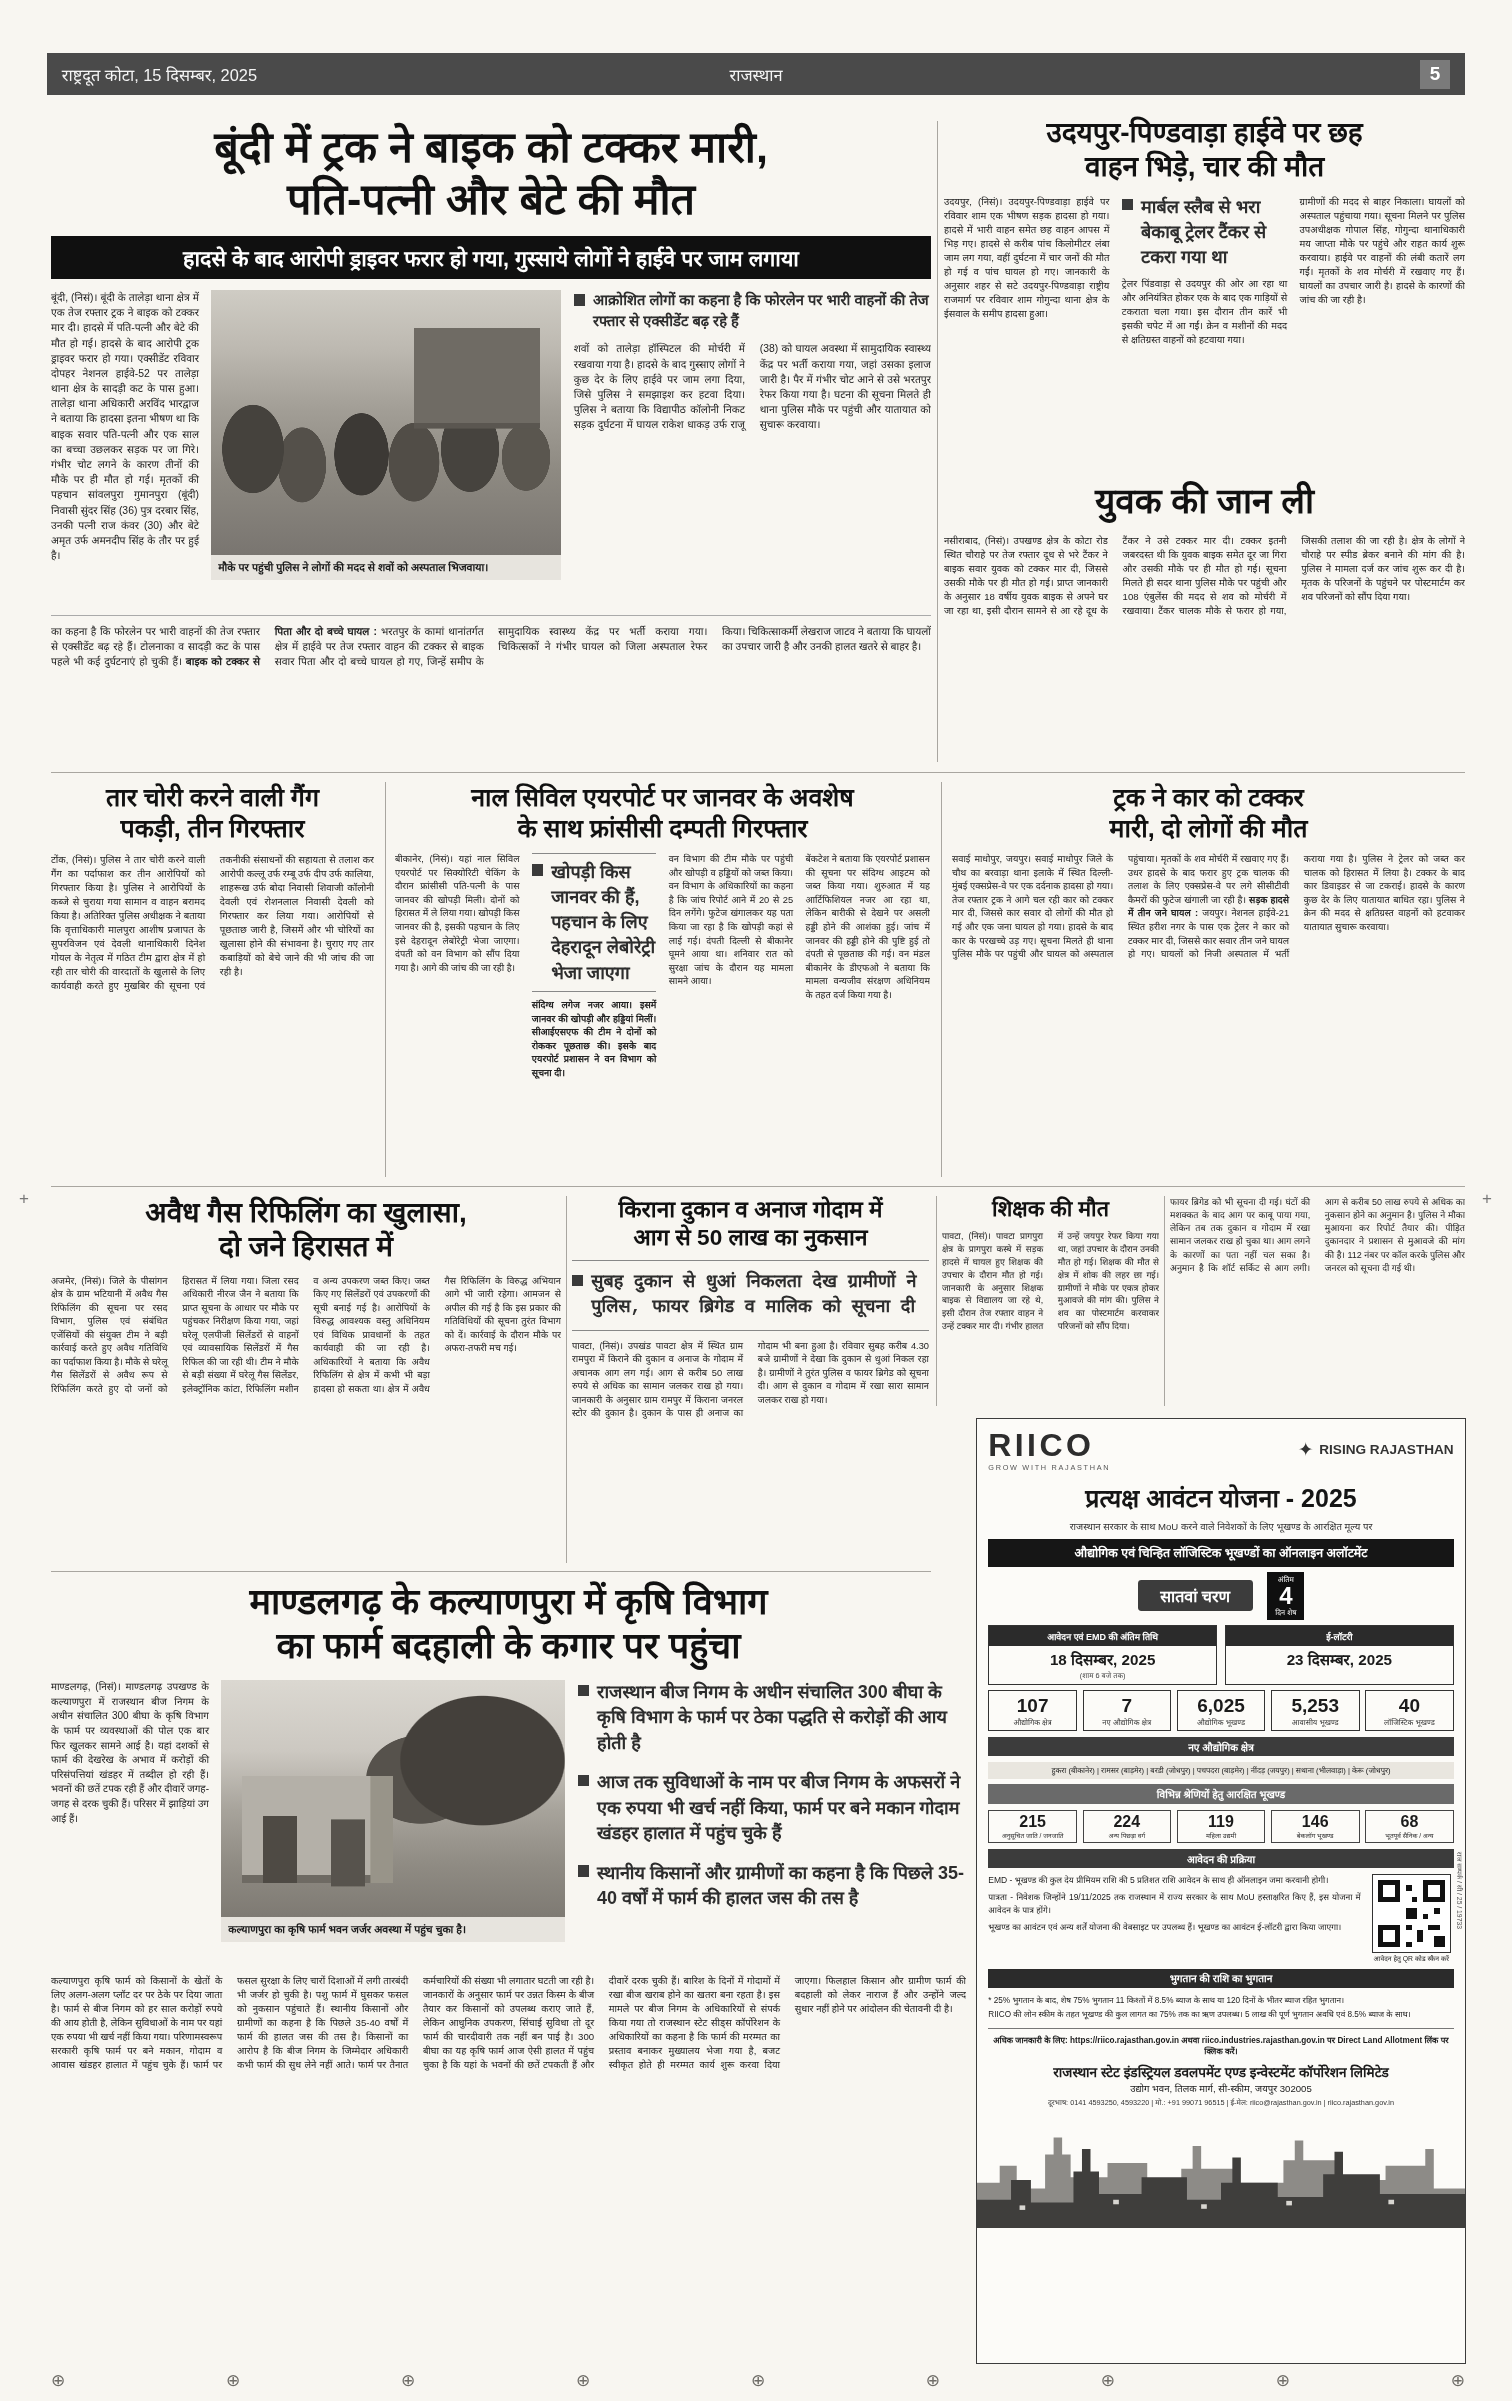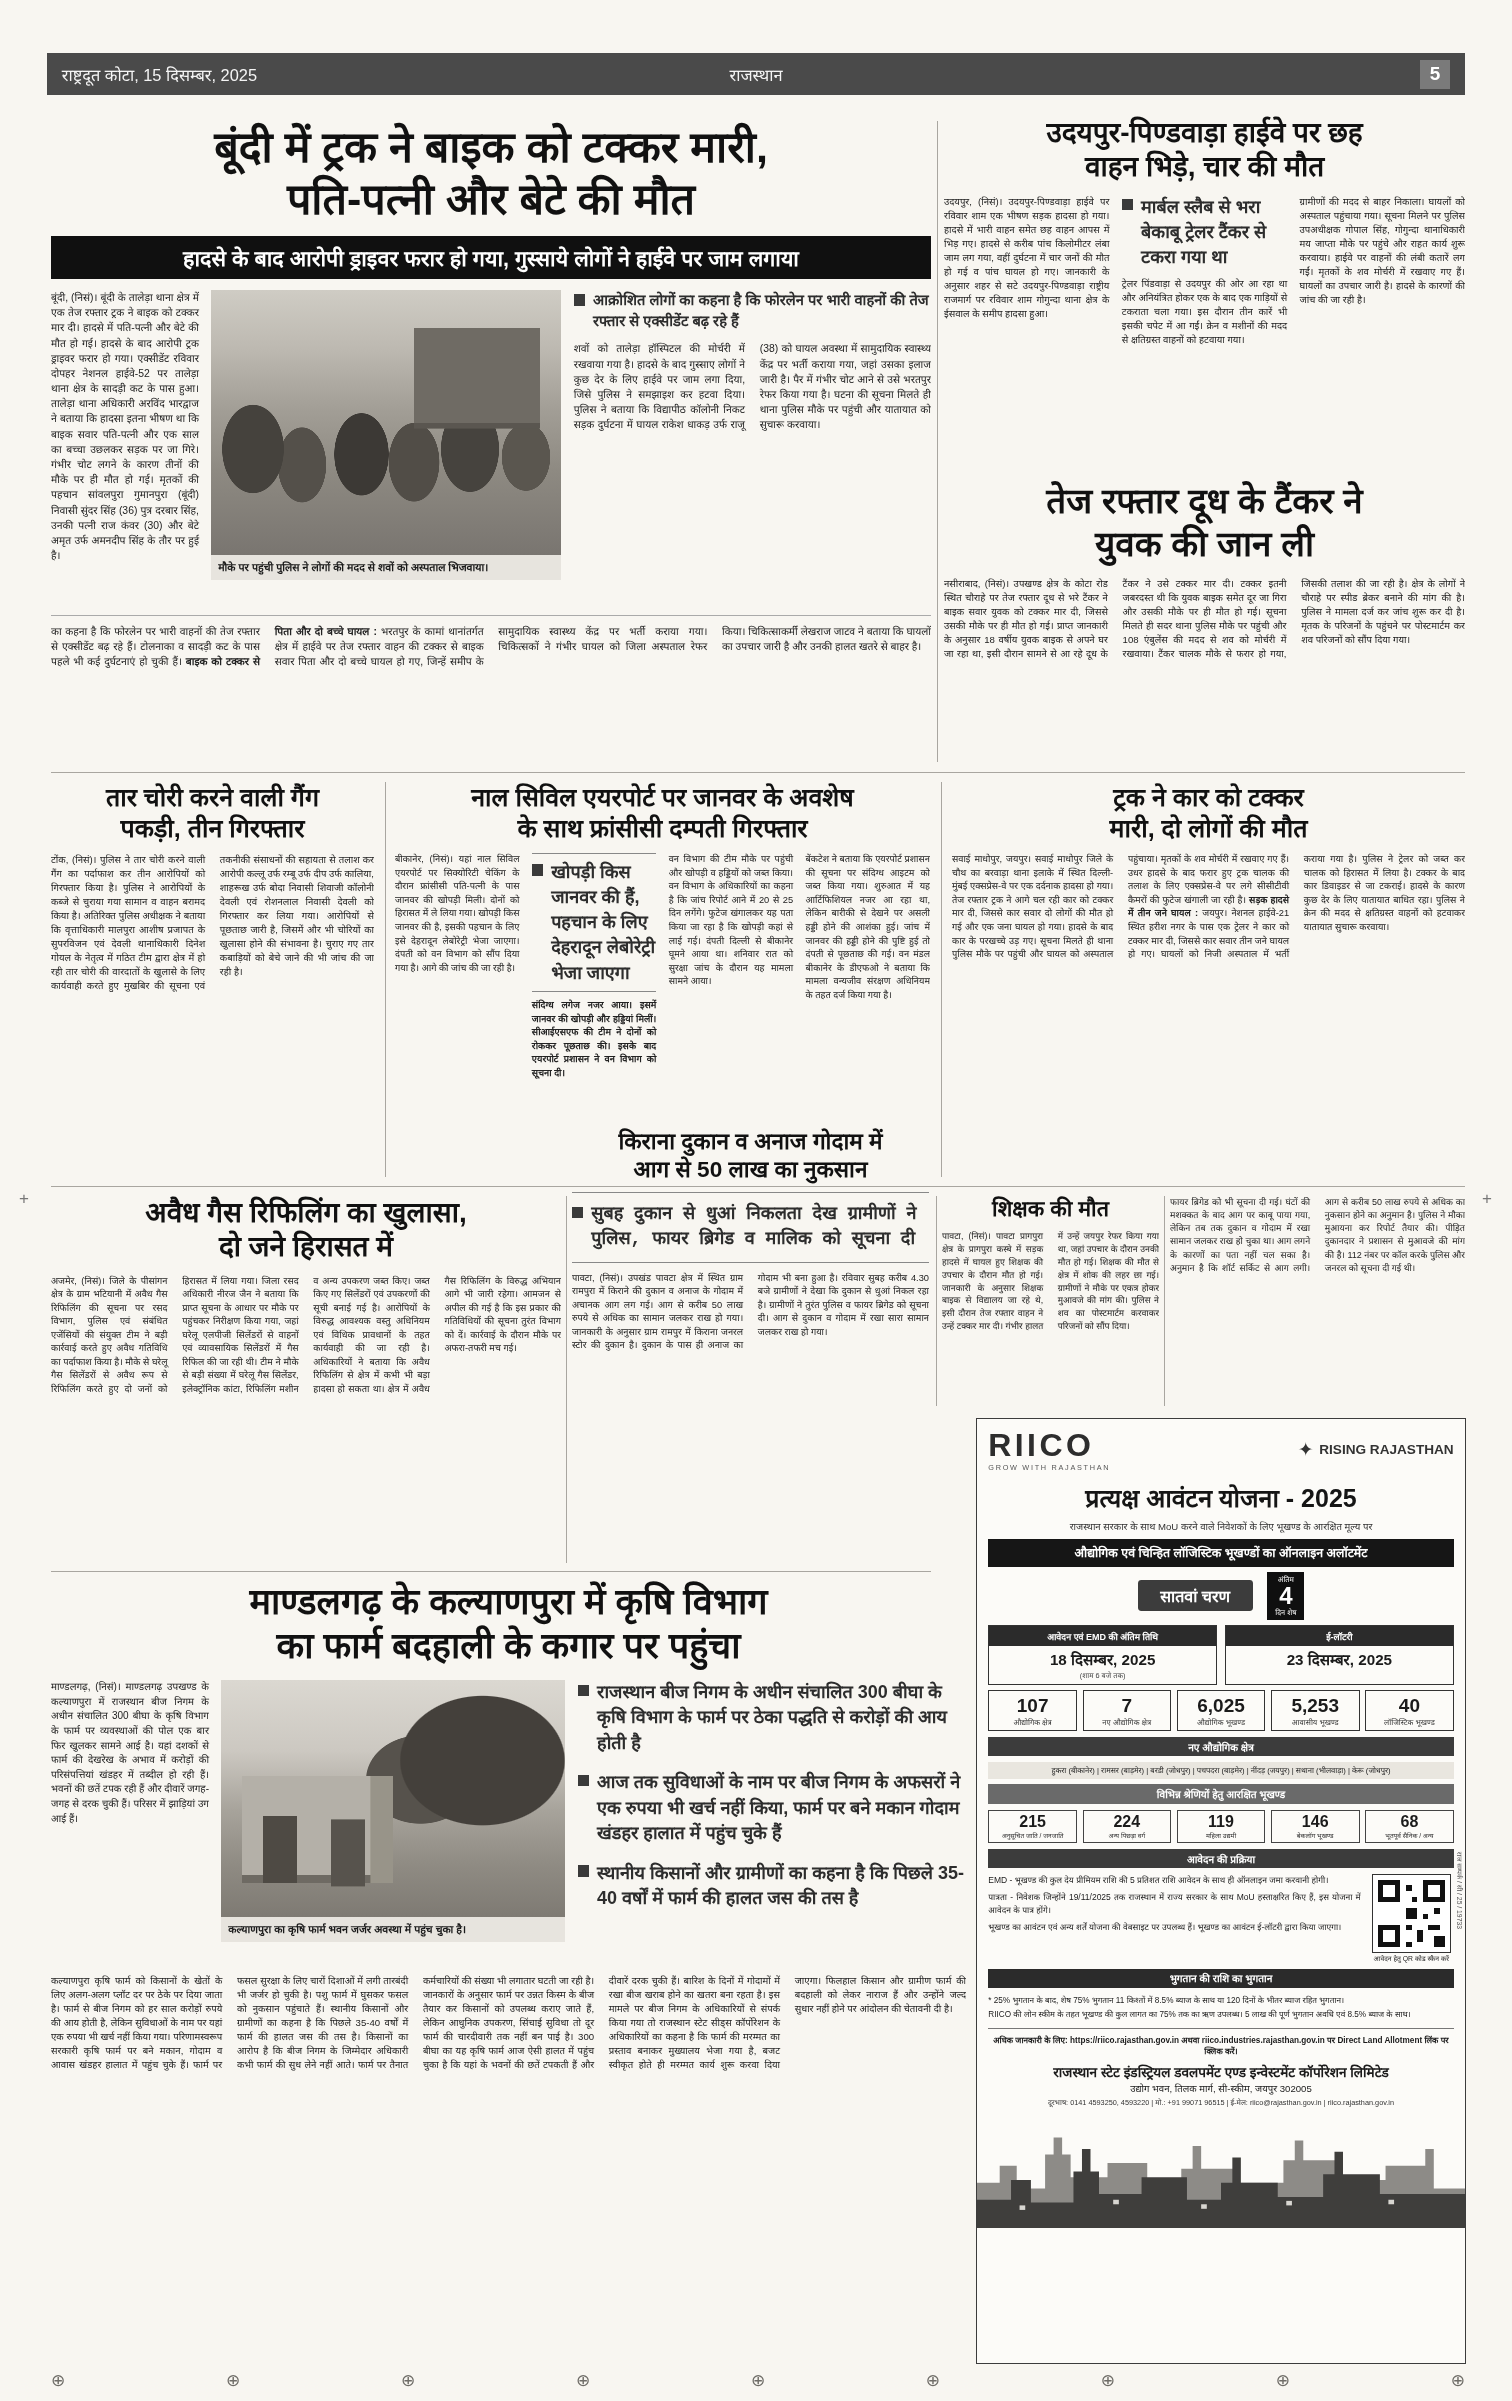--- a/index.html
+++ b/index.html
@@ -57,21 +57,21 @@
   #masthead .pagenum{margin-left:auto;background:#7a7a7a;color:#fff;min-width:30.5px;height:29px;
       display:flex;align-items:center;justify-content:center;font-size:19px;font-weight:700;}
   
   #a-bundi{left:51px;top:121px;width:880px;height:641px;}
   #a-udaipur{left:944px;top:116px;width:521px;height:353px;}
   #a-milk{left:944px;top:480px;width:521px;height:282px;}
   #a-wire{left:51px;top:782px;width:323px;height:395px;}
   #a-airport{left:395px;top:782px;width:535px;height:395px;}
   #a-truckcar{left:952px;top:782px;width:513px;height:395px;}
   #a-gas{left:51px;top:1196px;width:510px;height:367px;}
-  #a-fire{left:572px;top:1128px;width:357px;height:367px;}
+  #a-fire{left:572px;top:1196px;width:357px;height:367px;}
   #a-teacher{left:942px;top:1196px;width:217px;height:210px;}
   #a-firecont{left:1170px;top:1196px;width:295px;height:210px;}
   #a-mandal{left:51px;top:1580px;width:915px;height:786px;}
   #ad-riico{position:absolute;left:976px;top:1418px;width:490px;height:946px;background:#fcfbf8;
       border:1.7px solid #3c3c3c;box-sizing:border-box;padding:10.2px 11.3px 0 11.3px;display:flex;
       flex-direction:column;gap:5.6px;overflow:hidden;}
   #footer-icons{position:absolute;left:51px;top:2370px;width:1414px;display:flex;
       justify-content:space-between;color:#6f6d68;font-size:17px;}
   
   .ad-logo-row{display:flex;align-items:center;justify-content:space-between;}
@@ -182,21 +182,20 @@
           <span>मार्बल स्लैब से भरा बेकाबू ट्रेलर टैंकर से टकरा गया था</span>
         </div>
         <div class="body-text" style="font-size:9.6px;">ट्रेलर पिंडवाड़ा से उदयपुर की ओर आ रहा था और अनियंत्रित होकर एक के बाद एक गाड़ियों से टकराता चला गया। इस दौरान तीन कारें भी इसकी चपेट में आ गईं। क्रेन व मशीनों की मदद से क्षतिग्रस्त वाहनों को हटवाया गया।</div>
       </div>
       <div class="body-text" style="flex:1;font-size:9.6px;">ग्रामीणों की मदद से बाहर निकाला। घायलों को अस्पताल पहुंचाया गया। सूचना मिलने पर पुलिस उपअधीक्षक गोपाल सिंह, गोगुन्दा थानाधिकारी मय जाप्ता मौके पर पहुंचे और राहत कार्य शुरू करवाया। हाईवे पर वाहनों की लंबी कतारें लग गईं। मृतकों के शव मोर्चरी में रखवाए गए हैं। घायलों का उपचार जारी है। हादसे के कारणों की जांच की जा रही है।</div>
     </div>
   </section>
 
   <section class="article" id="a-milk">
     <h1 class="hl hl-l">
-      <span class="line">तेज रफ्तार दूध के टैंकर ने</span>
       <span class="line">युवक की जान ली</span>
     </h1>
     <div class="body-text cols-3" style="margin-top:11.3px;font-size:9.6px;height:175px;">नसीराबाद, (निसं)। उपखण्ड क्षेत्र के कोटा रोड स्थित चौराहे पर तेज रफ्तार दूध से भरे टैंकर ने बाइक सवार युवक को टक्कर मार दी, जिससे उसकी मौके पर ही मौत हो गई। प्राप्त जानकारी के अनुसार 18 वर्षीय युवक बाइक से अपने घर जा रहा था, इसी दौरान सामने से आ रहे दूध के टैंकर ने उसे टक्कर मार दी। टक्कर इतनी जबरदस्त थी कि युवक बाइक समेत दूर जा गिरा और उसकी मौके पर ही मौत हो गई। सूचना मिलते ही सदर थाना पुलिस मौके पर पहुंची और 108 एंबुलेंस की मदद से शव को मोर्चरी में रखवाया। टैंकर चालक मौके से फरार हो गया, जिसकी तलाश की जा रही है। क्षेत्र के लोगों ने चौराहे पर स्पीड ब्रेकर बनाने की मांग की है। पुलिस ने मामला दर्ज कर जांच शुरू कर दी है। मृतक के परिजनों के पहुंचने पर पोस्टमार्टम कर शव परिजनों को सौंप दिया गया।</div>
   </section>
 
   <section class="article" id="a-wire">
     <h1 class="hl hl-s">
       <span class="line">तार चोरी करने वाली गैंग</span>
       <span class="line">पकड़ी, तीन गिरफ्तार</span>
     </h1>

